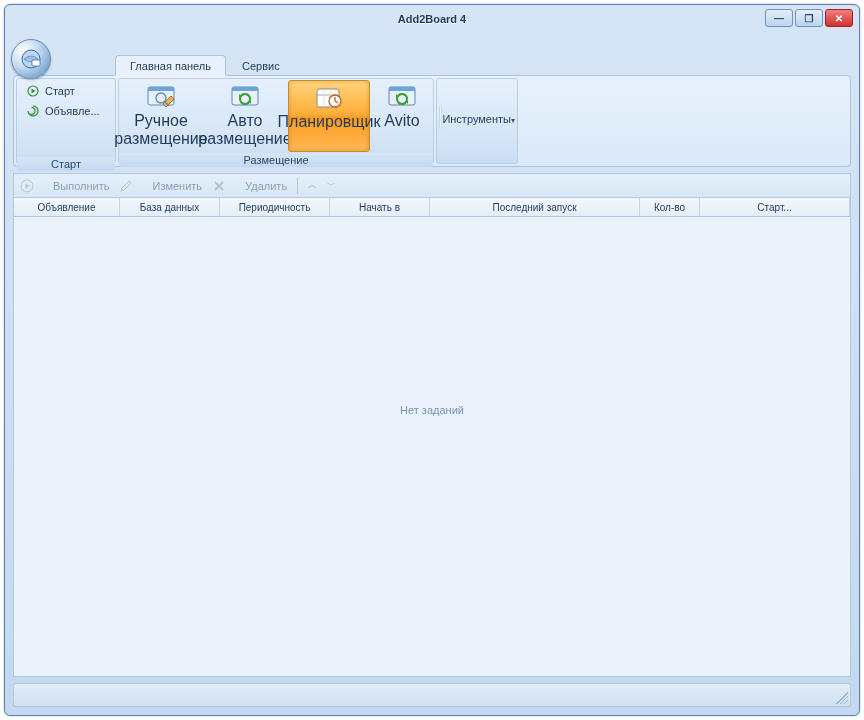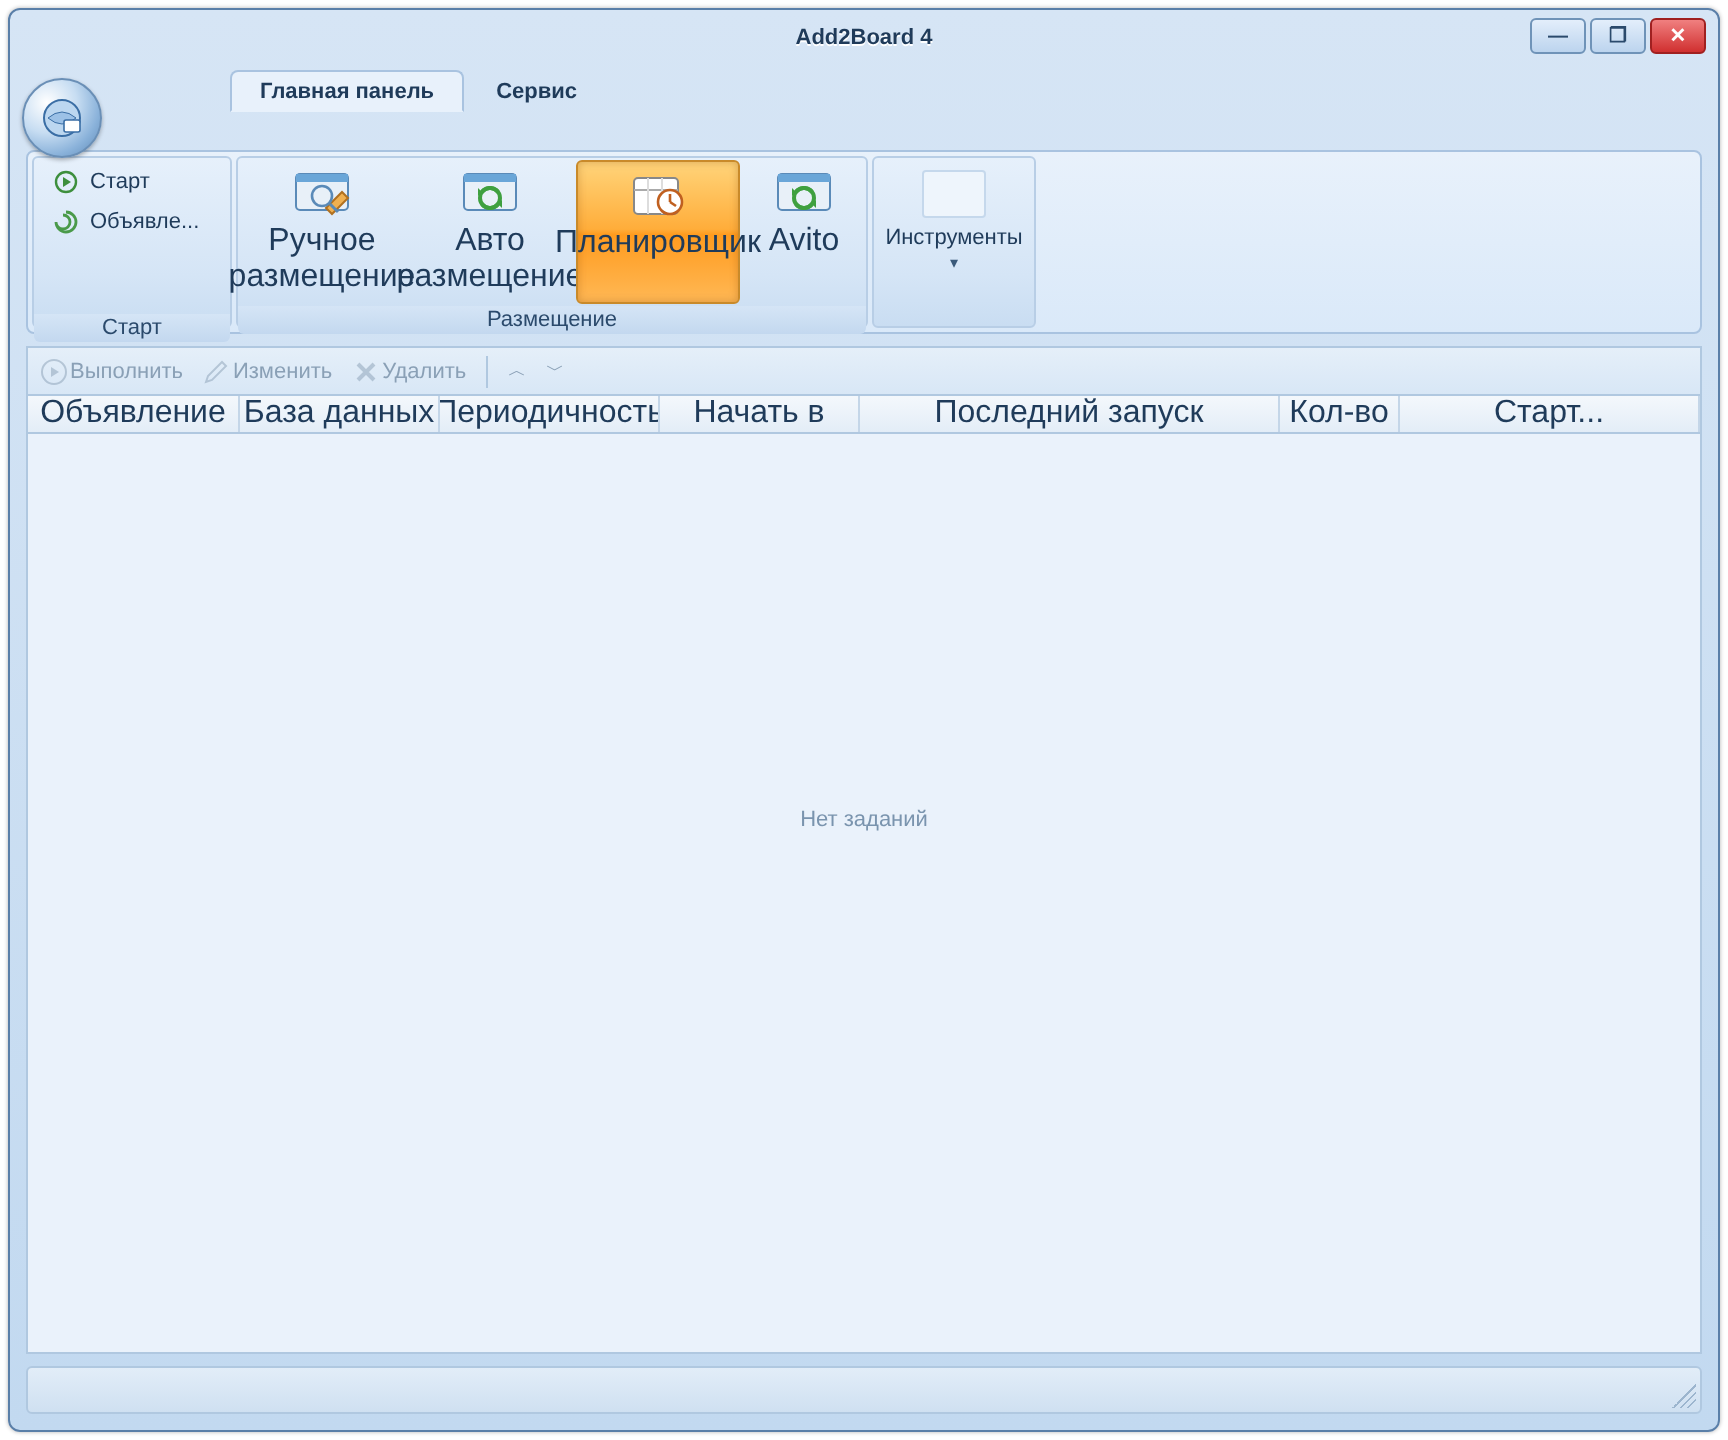--- a/index.html
+++ b/index.html
@@ -122,56 +122,56 @@
     background: linear-gradient(#ffd47a, #ffad3a 48%, #ff9b1e 52%, #ffb855);
     border: 1px solid #c98a2a;
     box-shadow: inset 0 0 4px rgba(120,60,0,0.3);
   }
   .big-icon { width: 32px; height: 26px; margin-bottom: 2px; display: flex; align-items: center; justify-content: center; }
   .big-btn .lbl { line-height: 1.1; font-size: 16px; }
 
   .tools-group .group-body { padding: 2px; }
   .tools-btn {
     width: 76px; height: 72px;
-    display: flex; flex-direction: column; align-items: center; justify-content: flex-start;
+    display: flex; flex-direction: row; align-items: center; justify-content: flex-start;
     padding-top: 4px; cursor: pointer; color: #1f3b5a;
   }
   .tools-btn .placeholder-icon {
     width: 32px; height: 24px; background: #eef5fc; border: 1px solid #c5d8ec; border-radius: 2px; margin-bottom: 4px;
   }
   .tools-btn .chev { font-size: 8px; margin-top: 2px; color: #3a5a7a; }
 
   .toolbar {
     margin: 6px 8px 0;
     background: linear-gradient(#e5eff9, #d8e7f6);
     border: 1px solid #b0c8e0;
     border-bottom: none;
     display: flex; align-items: center;
     height: 24px;
     padding: 0 6px;
     gap: 10px;
   }
-  .tb-item { display: flex; align-items: center; gap: 1px; color: #8aa0b6; cursor: default; }
+  .tb-item { display: flex; align-items: center; gap: 19px; color: #8aa0b6; cursor: default; }
   .tb-item svg { opacity: 0.5; }
   .tb-sep { width: 1px; height: 16px; background: #b0c8e0; }
   .tb-chev { color: #8aa0b6; font-size: 9px; cursor: pointer; }
 
   .grid-header {
     margin: 0 8px;
     display: flex;
     background: linear-gradient(#f4f8fc, #e3edf7);
     border: 1px solid #b0c8e0;
     border-left: 1px solid #b0c8e0;
     height: 20px;
   }
   .gh-cell {
     border-right: 1px solid #c4d6e8;
     display: flex; align-items: center; justify-content: center;
     color: #1f3b5a;
-    font-size: 16px;
+    font-size: 10px;
     overflow: hidden; white-space: nowrap; text-overflow: ellipsis;
     padding: 0 20px;
   }
   .grid-body {
     margin: 0 8px;
     flex: 1;
     background: #eaf2fb;
     border: 1px solid #b0c8e0;
     border-top: none;
     position: relative;
@@ -222,21 +222,21 @@
         </div>
       <div class="win-btn">
           <span>❐</span>
         </div>
       <div class="win-btn close">
           <span>✕</span>
         </div>
     </div>
   </div>
 
-  <div style="display:flex; align-items:flex-start;font-weight:bold;">
+  <div style="display:flex; align-items:flex-end;">
     <div class="orb-wrap">
       <div class="orb">
         <svg viewBox="0 0 24 24">
           <circle cx="12" cy="12" r="9" fill="#bcd7f0" stroke="#3a6ea5" stroke-width="1"></circle>
           <path d="M5 12 Q12 6 19 12 Q12 18 5 12" fill="#9cc1e6" stroke="#3a6ea5" stroke-width="0.5"></path>
           <rect x="13" y="13" width="8" height="6" rx="1" fill="#fff" stroke="#3a6ea5" stroke-width="0.8"></rect>
         </svg>
       </div>
     </div>
     <div class="tab-strip" style="flex:1;">

